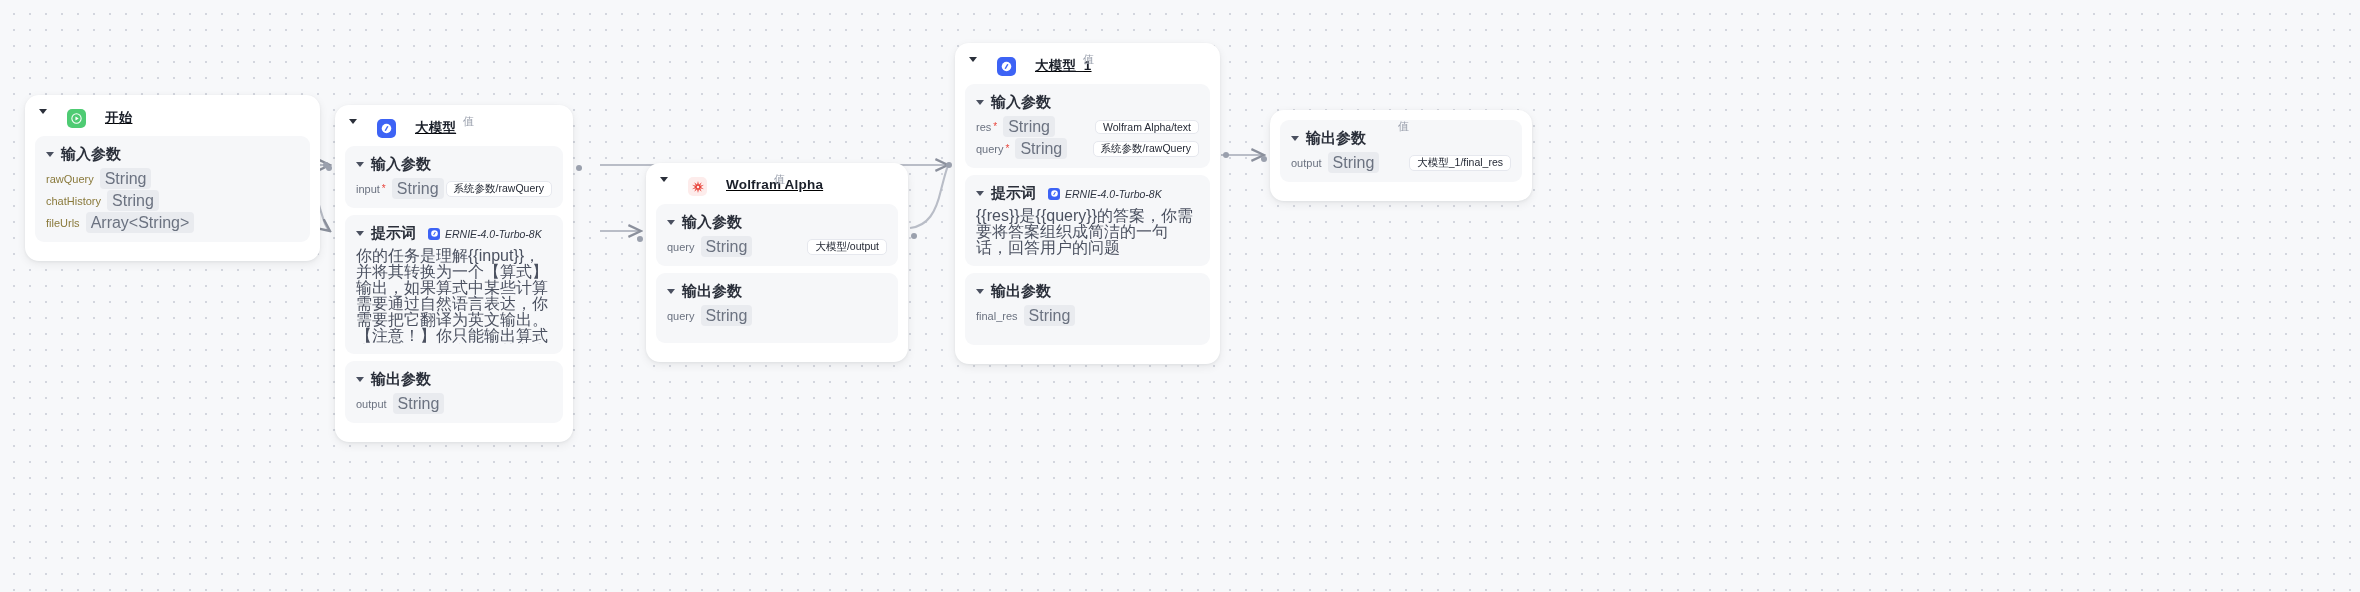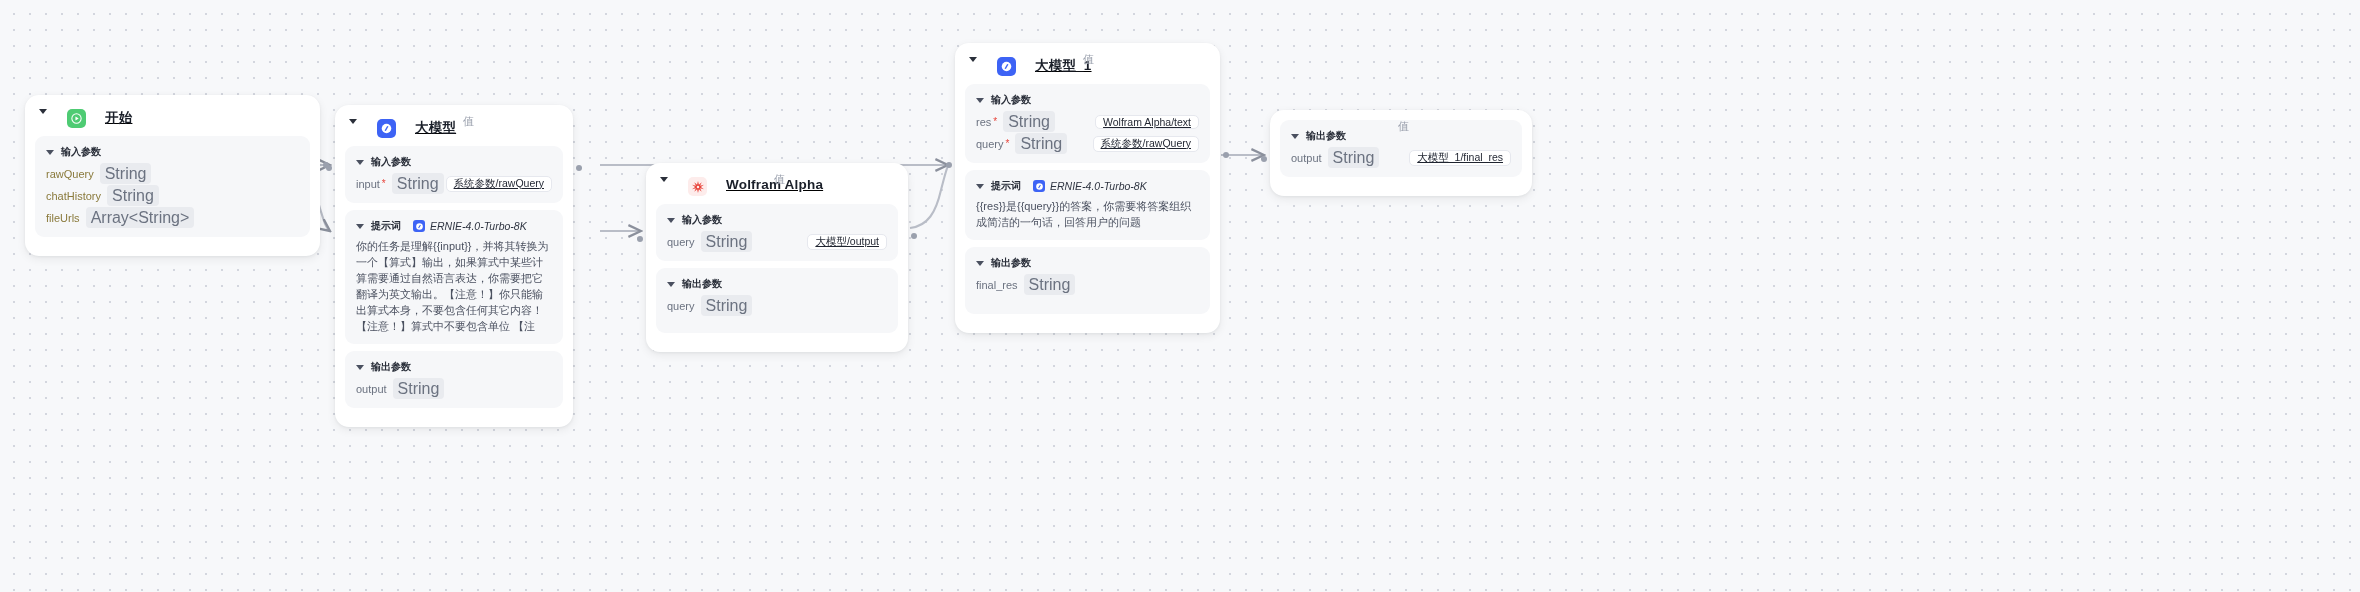--- a/index.html
+++ b/index.html
@@ -55,21 +55,21 @@
     background:#f6f7f9;
     border-radius:9px;
     padding:9px 11px 10px 11px;
     margin-bottom:7px;
   }
   .section:last-child { margin-bottom:0; }
   .sec-head {
     display:flex; align-items:center; gap:6px;
     margin-bottom:5px;
   }
-  .sec-title { font-size:10px; font-weight:700; color:#2a2f3a; }
+  .sec-title { font-size:15px; font-weight:700; color:#2a2f3a; }
   .sec-model {
     display:flex;align-items:center;gap:5px;
     font-size:10.5px;color:#2f3542;font-weight:400;font-style:italic;
   }
   .sec-model .mini {
     width:12px;height:12px;border-radius:3px;
     display:flex;align-items:center;justify-content:center;flex:0 0 auto;
   }
   .col-val {
     font-size:11px; color:#9aa0ad; font-weight:400;
@@ -88,24 +88,23 @@
     font-size:16px; color:#6b7280;
     background:#e9ebef; border-radius:4px;
     padding:1.5px 5px; margin-left:6px;
   }
   .pval {
     position:absolute; right:0;
     font-size:10.5px; color:#1f2430;
     background:#ffffff; border:1px solid #e6e8ee;
     border-radius:5px; padding:0 7px;
     white-space:nowrap;
-    text-decoration:underline;
   }
   .prompt-text {
-    font-size:11px; line-height:16px; color:#4b5160;
+    font-size:16px; line-height:16px; color:#4b5160;
     max-height:96px; overflow:hidden;
   }
   .port {
     position:absolute; width:6px;height:6px;border-radius:50%;
     background:#9aa0ad; z-index:3;
   }
 </style>
 </head>
 <body>
 

